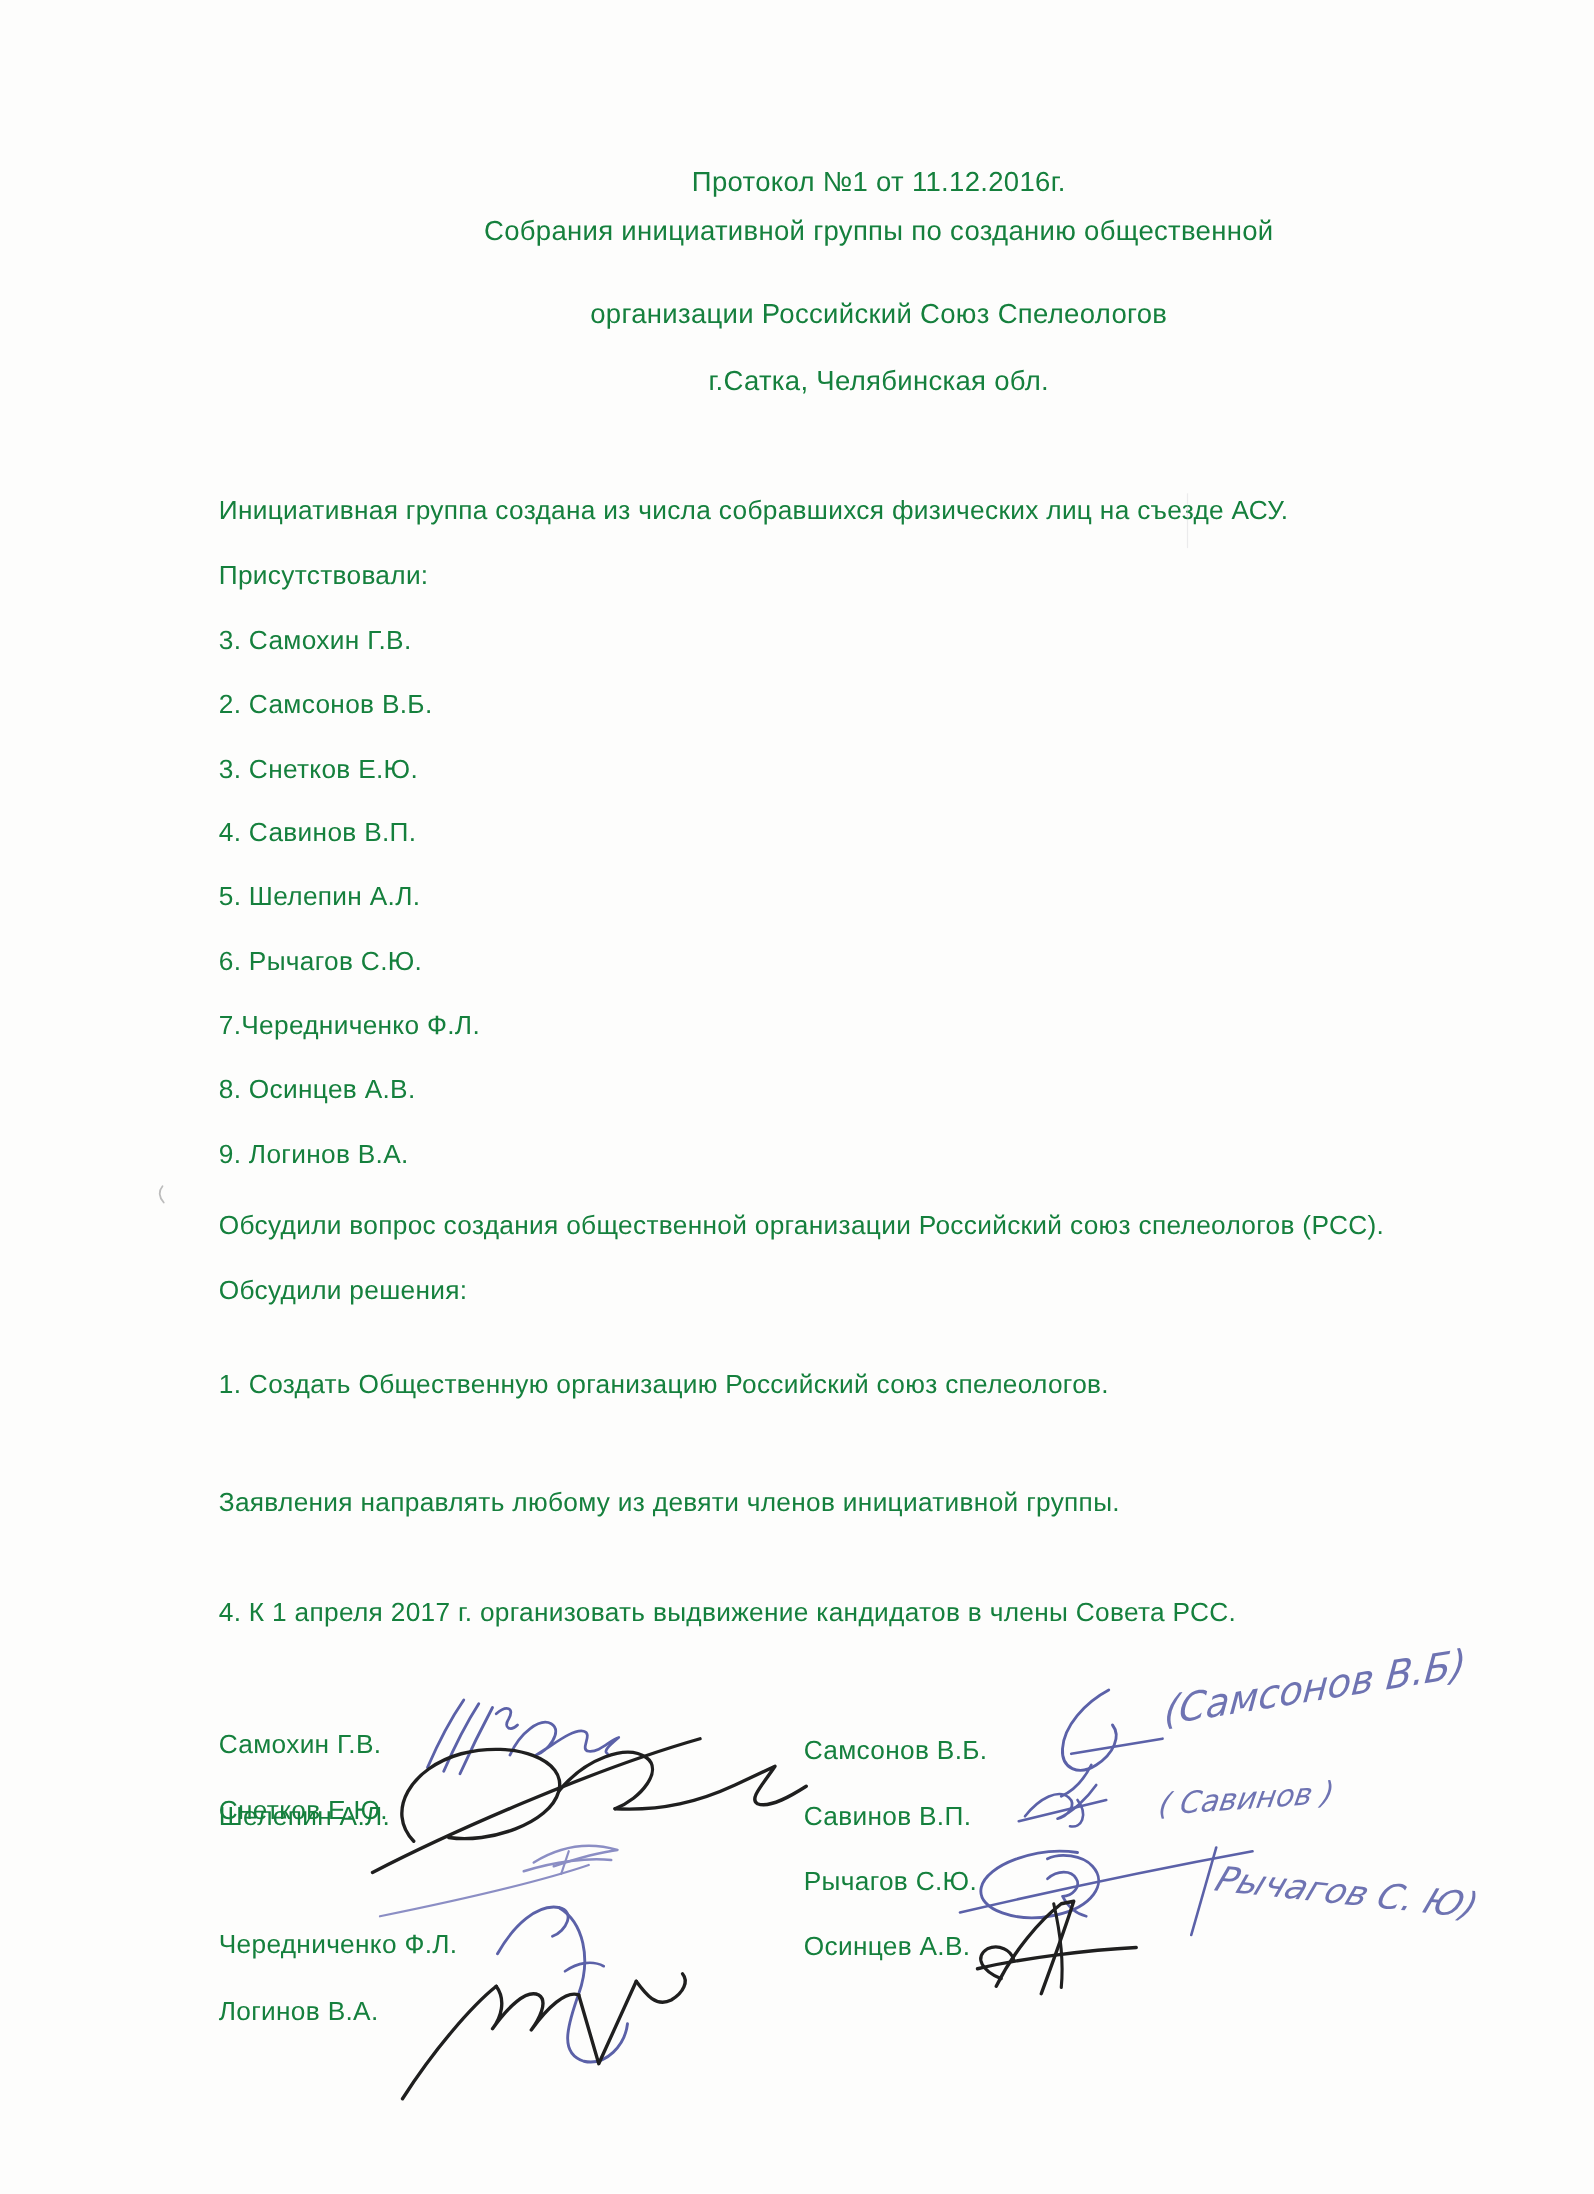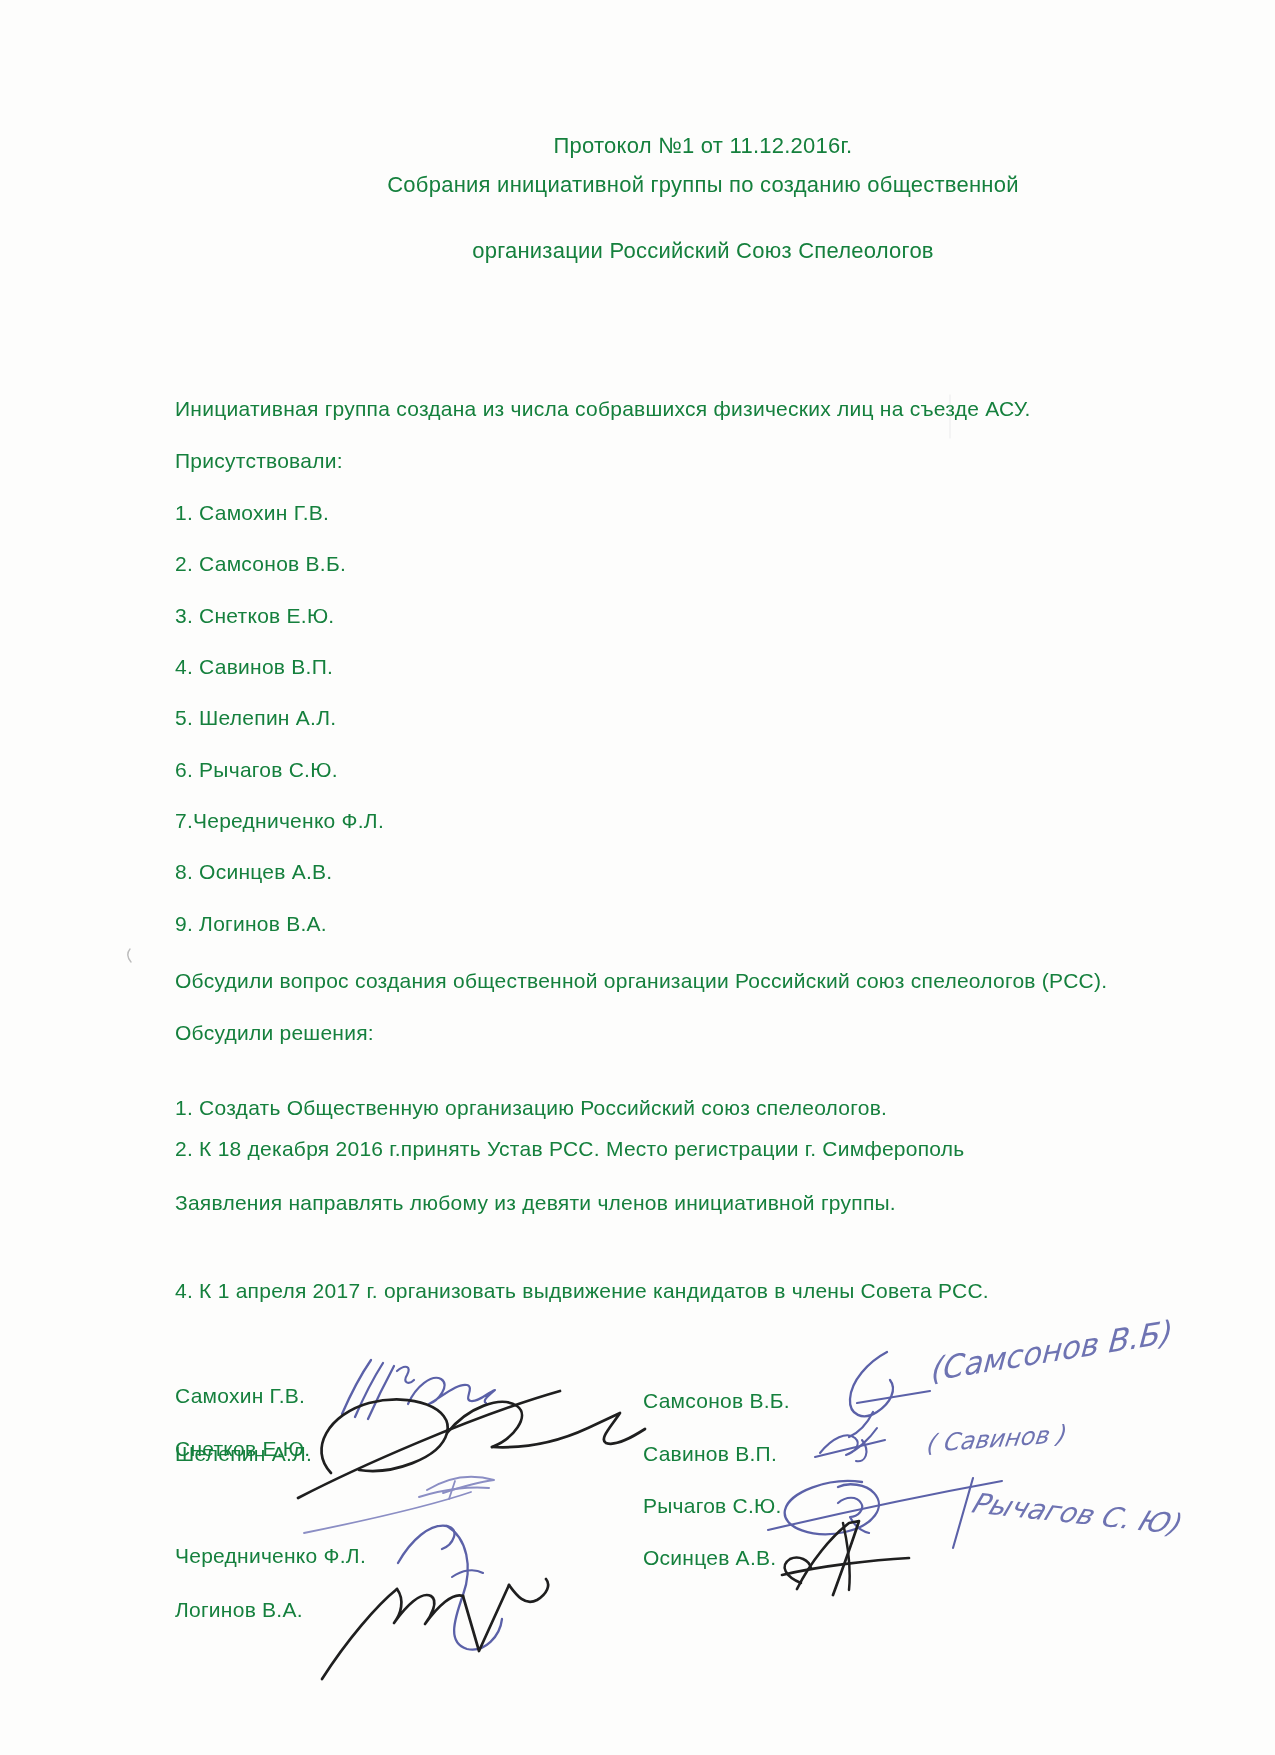--- a/index.html
+++ b/index.html
@@ -46,39 +46,39 @@
   .ink-black{stroke:#1f1f1f;}
 </style>
 </head>
 <body>
 
 <div class="page">
 
   <div class="ln title" style="top:133px">Протокол №1 от 11.12.2016г.</div>
   <div class="ln title" style="top:172px">Собрания инициативной группы по созданию общественной</div>
   <div class="ln title" style="top:238px">организации Российский Союз Спелеологов</div>
+  <div class="ln title" style="top:292px">г.Сатка, Челябинская обл.</div>
 
   <div class="ln" style="top:397px">Инициативная группа создана из числа собравшихся физических лиц на съезде АСУ.</div>
   <div class="ln" style="top:449px">Присутствовали:</div>
 
-  <div class="ln" style="top:501px">1. Самохин Г.В.</div>
+  <div class="ln" style="top:501px">3. Самохин Г.В.</div>
   <div class="ln" style="top:552px">2. Самсонов В.Б.</div>
   <div class="ln" style="top:604px">3. Снетков Е.Ю.</div>
   <div class="ln" style="top:655px">4. Савинов В.П.</div>
   <div class="ln" style="top:706px">5. Шелепин А.Л.</div>
   <div class="ln" style="top:758px">6. Рычагов С.Ю.</div>
   <div class="ln" style="top:809px">7.Чередниченко Ф.Л.</div>
   <div class="ln" style="top:860px">8. Осинцев А.В.</div>
   <div class="ln" style="top:912px">9. Логинов В.А.</div>
 
   <div class="ln" style="top:969px">Обсудили вопрос создания общественной организации Российский союз спелеологов (РСС).</div>
   <div class="ln" style="top:1021px">Обсудили решения:</div>
 
   <div class="ln" style="top:1096px">1. Создать Общественную организацию Российский союз спелеологов.</div>
-  <div class="ln" style="top:1137px">2. К 18 декабря 2016 г.принять Устав РСС. Место регистрации г. Симферополь</div>
   <div class="ln" style="top:1191px">Заявления направлять любому из девяти членов инициативной группы.</div>
   <div class="ln" style="top:1279px">4. К 1 апреля 2017 г. организовать выдвижение кандидатов в члены Совета РСС.</div>
 
   <div class="ln sig-label-left" style="top:1384px">Самохин Г.В.</div>
   <div class="ln sig-label-left" style="top:1437px">Снетков Е.Ю.</div>
   <div class="ln sig-label-left" style="top:1442px">Шелепин А.Л.</div>
   <div class="ln sig-label-left" style="top:1544px">Чередниченко Ф.Л.</div>
   <div class="ln sig-label-left" style="top:1598px">Логинов В.А.</div>
 
   <div class="ln sig-label-right" style="top:1389px">Самсонов В.Б.</div>

